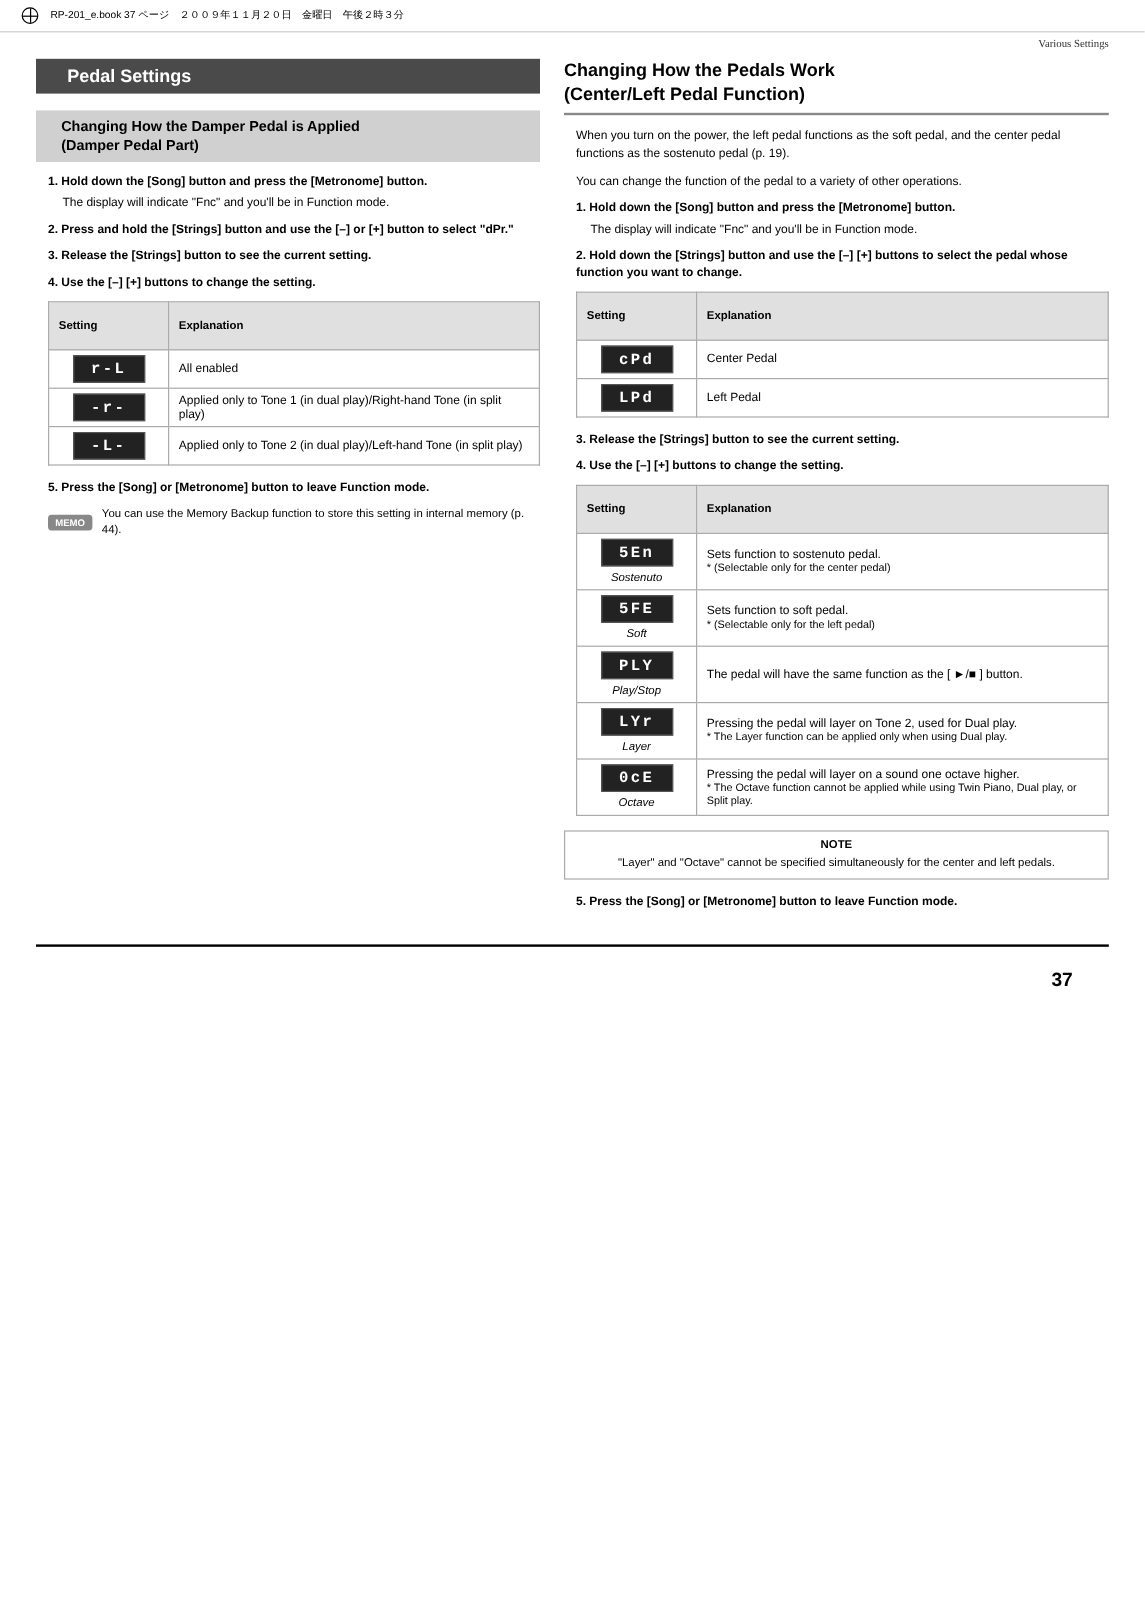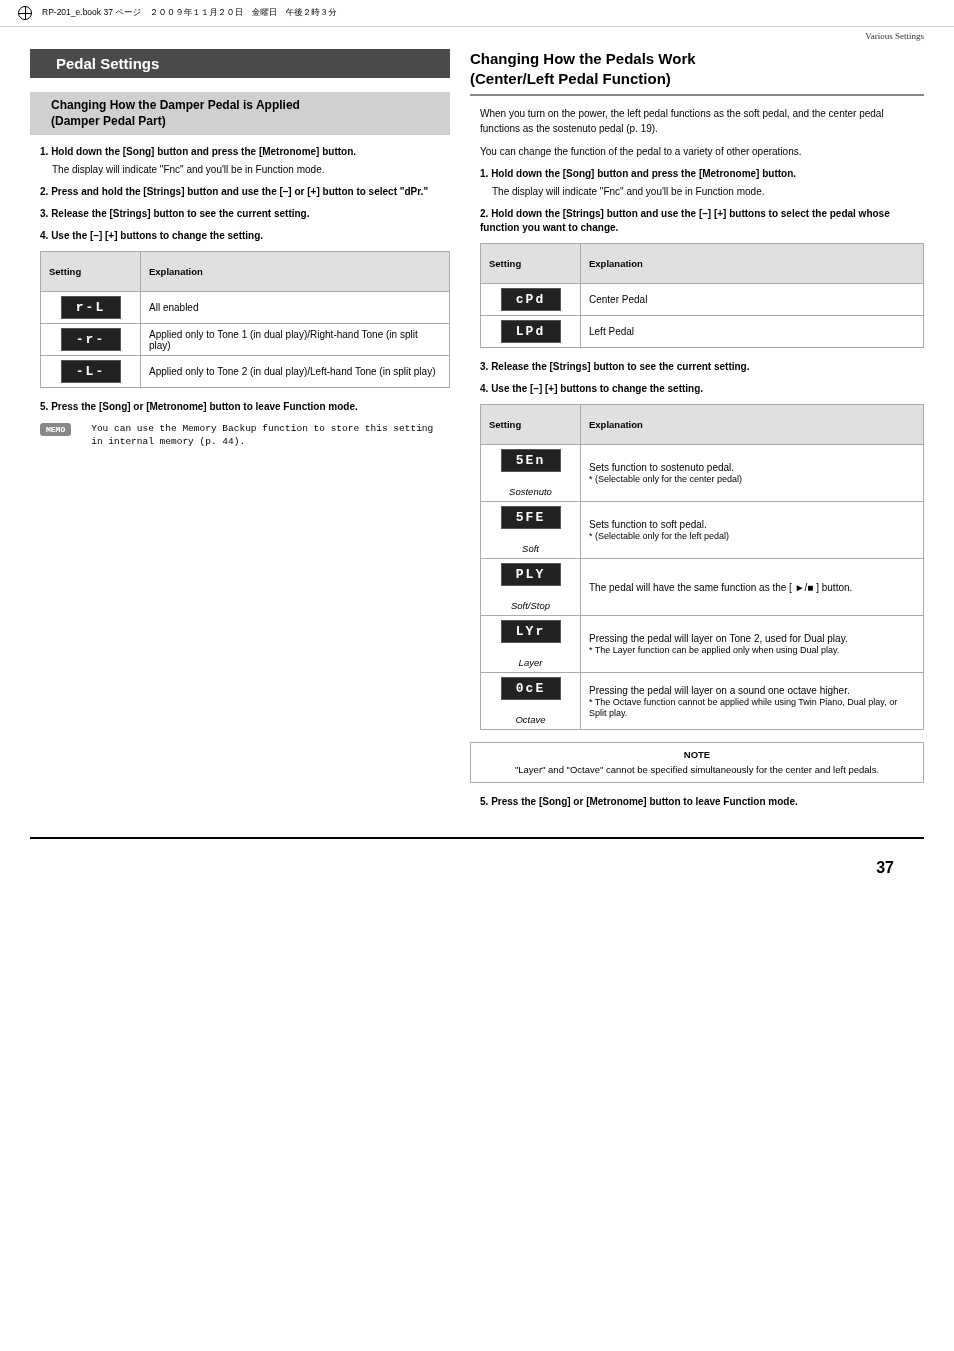--- a/index.html
+++ b/index.html
@@ -144,23 +144,22 @@
       display: inline-block;
       min-width: 60px;
       text-align: center;
       border: 1px solid #555;
     }
 
     
     .memo-box {
       margin: 8px 10px 12px 10px;
       display: flex;
-      gap: 20px;
-      align-items: flex-start;
-      font-family: Liberation Mono, monospace;
+      gap: 8px;
+      align-items: center;
     }
     .memo-tag {
       background: #888;
       color: #fff;
       font-size: 8px;
       font-weight: bold;
       padding: 2px 6px;
       border-radius: 3px;
       flex-shrink: 0;
       margin-top: 1px;
@@ -201,21 +200,21 @@
       font-size: 16px;
       font-weight: bold;
       border-top: 2px solid #000;
       margin: 20px 30px 0;
     }
 
     .table-row-display {
       display: flex;
       flex-direction: column;
       align-items: center;
-      gap: 12px;
+      gap: 2px;
     }
   </style>
 </head>
 <body>
 
 <div class="top-bar">
   <span class="circle-mark"></span>
   <span>RP-201_e.book  37 ページ　２００９年１１月２０日　金曜日　午後２時３分</span>
 </div>
 
@@ -382,21 +381,21 @@
                 <span class="lcd-display">5FE</span>
                 <span class="right-sub-label">Soft</span>
               </div>
             </td>
             <td>Sets function to soft pedal.<br><span style="font-size:9px;">* (Selectable only for the left pedal)</span></td>
           </tr>
           <tr>
             <td>
               <div class="table-row-display">
                 <span class="lcd-display">PLY</span>
-                <span class="right-sub-label">Soft/Stop</span>
+                <span class="right-sub-label">Play/Stop</span>
               </div>
             </td>
             <td>The pedal will have the same function as the [ ►/■ ] button.</td>
           </tr>
           <tr>
             <td>
               <div class="table-row-display">
                 <span class="lcd-display">LYr</span>
                 <span class="right-sub-label">Layer</span>
               </div>

